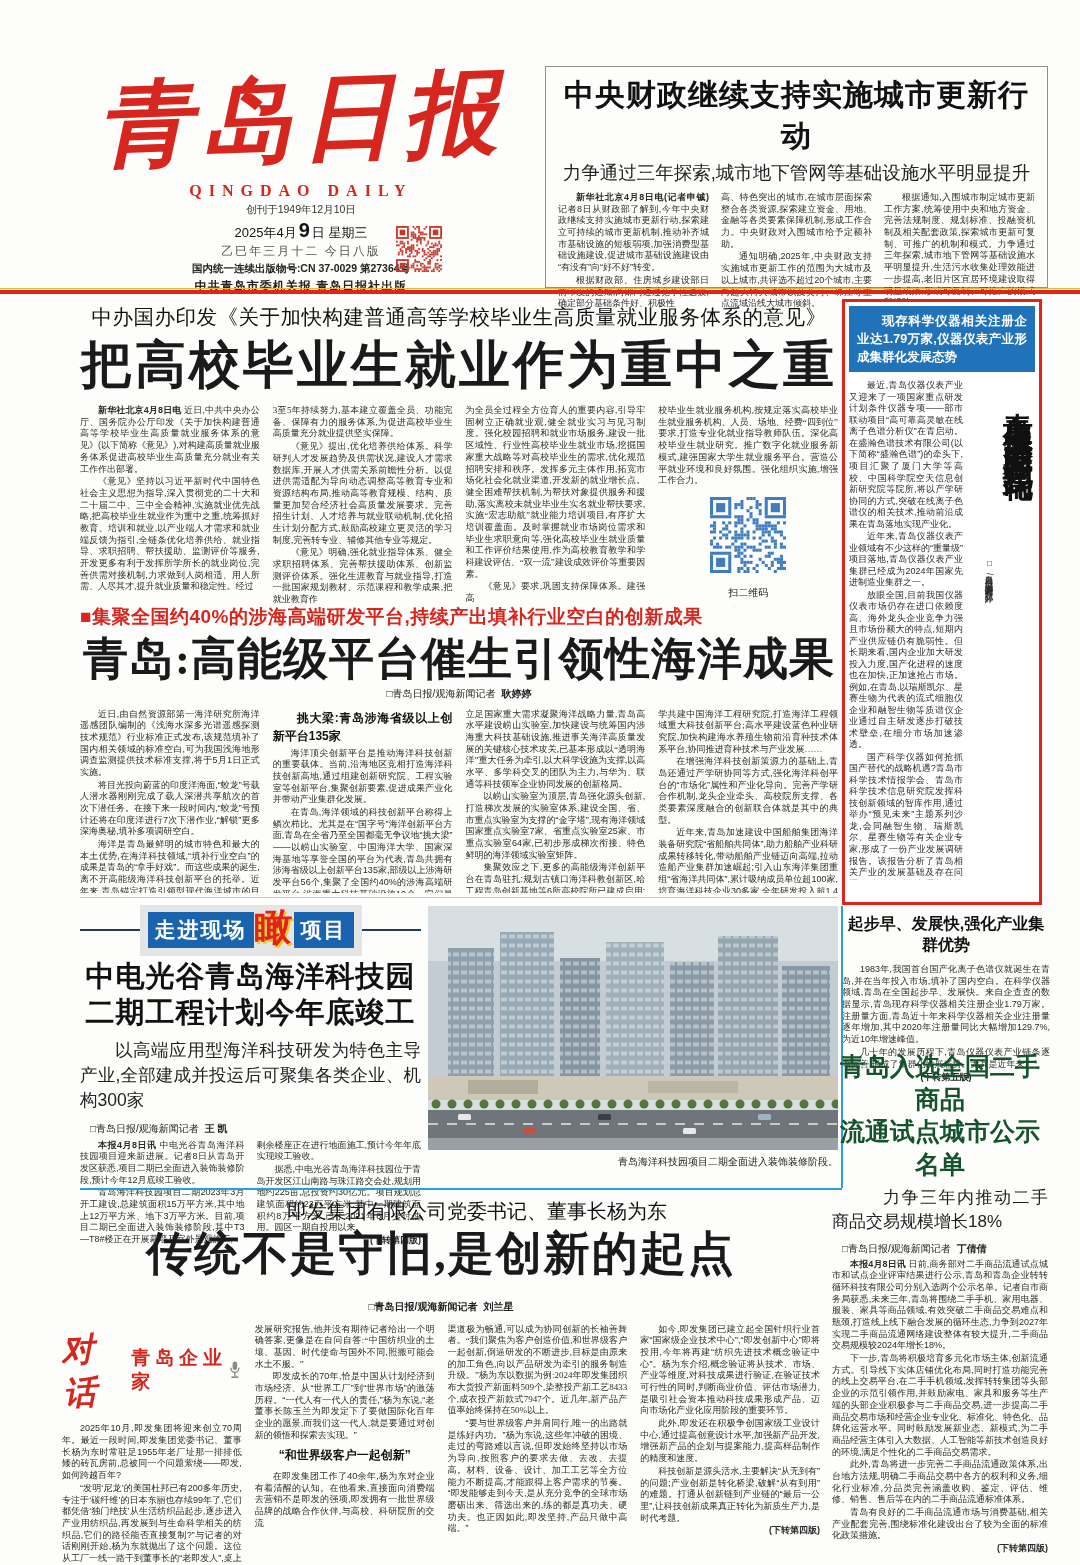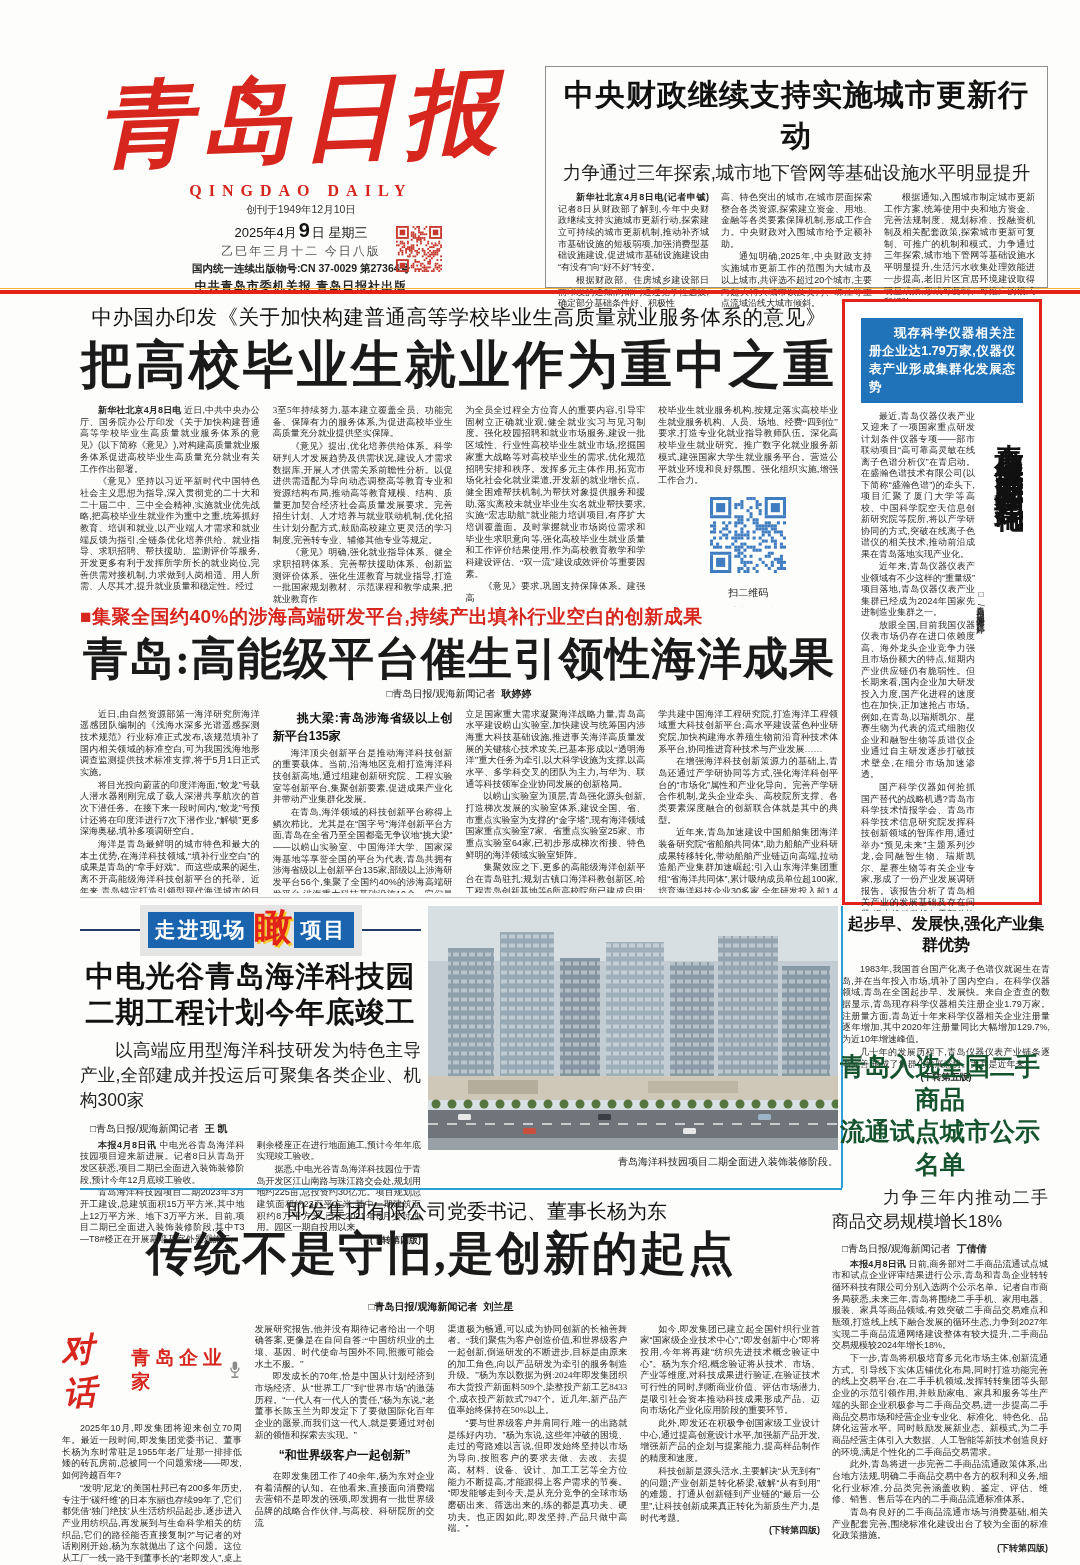--- a/index.html
+++ b/index.html
@@ -45,21 +45,21 @@
   .jobs{position:absolute;left:80px;top:303px;width:758px;}
   .jobs-kicker{font-size:20.5px;text-align:center;color:#111;letter-spacing:0.5px;}
   .jobs-title{font-size:51px;font-weight:bold;text-align:center;letter-spacing:3px;color:#1a1a1a;
               margin:6px 0 0 0;line-height:1.1;}
   .jobs-cols{gap:13px;font-size:9px;line-height:1.3;height:202px;margin-top:12px;}
   .qr-row{display:flex;align-items:center;gap:10px;margin-top:10px;justify-content:center;flex-direction:column;}
   .qr-blue{width:76px;height:76px;color:#3f7dc0;flex:none;}
   .qr-cap{font-size:10px;line-height:1.9;text-align:center;color:#222;}
   
   .instrument{position:absolute;left:842px;top:299px;width:200px;height:606px;border:3px solid #e2231a;
-              box-sizing:border-box;padding:16px;background:#fff;}
+              box-sizing:border-box;padding:4px;background:#fff;}
   .inst-header{background:#2173b9;color:#fff;font-weight:bold;font-size:12.5px;line-height:1.45;
                padding:6px 8px;text-align:justify;text-indent:2em;}
   .inst-flex{display:flex;margin-top:8px;height:500px;overflow:hidden;}
   .inst-text{width:114px;flex:none;font-size:9px;line-height:1.28;}
   .inst-side{flex:1;display:flex;justify-content:flex-end;gap:5px;}
   .inst-byline{writing-mode:vertical-rl;font-size:8.5px;color:#222;padding-top:178px;letter-spacing:1px;}
   .inst-headline{writing-mode:vertical-rl;font-size:30px;font-weight:bold;letter-spacing:4px;
                  color:#111;padding-top:8px;line-height:1.15;}
   .cluster{position:absolute;left:842px;top:914px;width:208px;}
   .cluster h3{font-size:16px;font-weight:bold;text-align:center;margin:0 0 8px 0;color:#111;}

